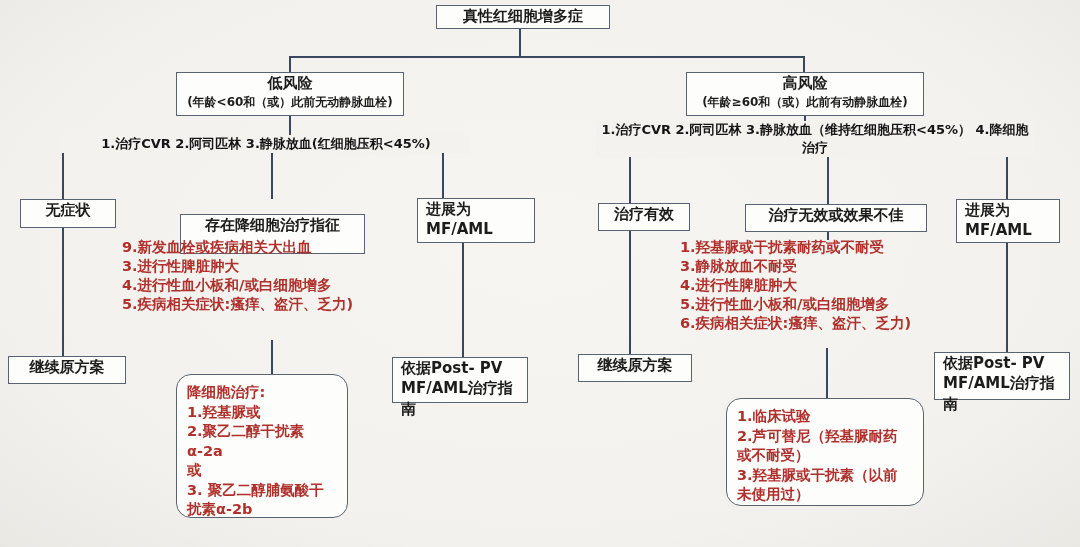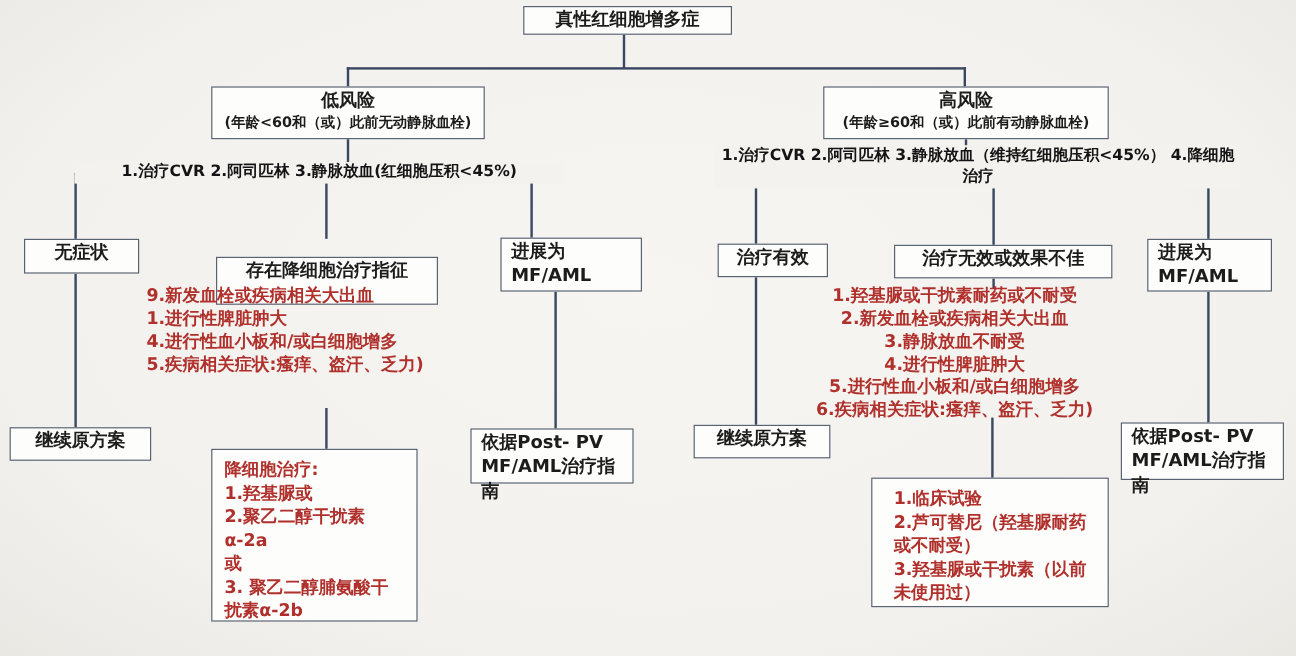--- a/index.html
+++ b/index.html
@@ -31,22 +31,22 @@
     position:absolute;
     font-size:13px;font-weight:700;color:#141414;
     text-align:center;
     background:#f3f2ef; 
     line-height:18px;
   }
   .red{color:#b0302c;}
   .criteria-list{position:absolute;font-size:14.5px;font-weight:700;line-height:19px;}
   .criteria-list div{white-space:nowrap;}
   .redbox{
-    justify-content:flex-start;align-items:center;
-    text-align:left;font-size:14.5px;font-weight:700;
+    justify-content:flex-start;align-items:flex-start;
+    text-align:left;font-size:14.5px;font-weight:700;border-radius:15px;
   }
   .fs15{font-size:15px;}
 </style>
 </head>
 <body>
 
 <div id="canvas">
 
   <div class="cline" style="left:519px;top:28px;width:2px;height:29px;"></div>
   <div class="cline" style="left:289px;top:56px;width:516px;height:2px;"></div>
@@ -101,21 +101,21 @@
     <div>存在降细胞治疗指征</div>
   </div>
 
   <div class="node fs15" style="left:417px;top:198px;width:118px;height:45px;align-items:flex-start;padding-left:8px;text-align:left;">
     <div class="pre">进展为
 MF/AML</div>
   </div>
 
   <div class="criteria-list red" style="left:122px;top:238px;">
     <div>9.新发血栓或疾病相关大出血</div>
-    <div>1.进行性脾脏肿大</div>
+    <div>3.进行性脾脏肿大</div>
     <div>4.进行性血小板和/或白细胞增多</div>
     <div>5.疾病相关症状:瘙痒、盗汗、乏力)</div>
   </div>
 
   <div class="node fs15" style="left:8px;top:356px;width:118px;height:28px;">
     <div>继续原方案</div>
   </div>
 
   <div class="node redbox red" style="left:176px;top:374px;width:172px;height:144px;padding:8px 10px;">
     <div class="pre">降细胞治疗:
@@ -137,23 +137,22 @@
 
   <div class="node fs15" style="left:745px;top:204px;width:182px;height:28px;">
     <div>治疗无效或效果不佳</div>
   </div>
 
   <div class="node fs15" style="left:956px;top:199px;width:104px;height:44px;align-items:flex-start;padding-left:8px;text-align:left;">
     <div class="pre">进展为
 MF/AML</div>
   </div>
 
-  <div class="criteria-list red" style="left:680px;top:238px;text-align:center;">
+  <div class="criteria-list red" style="left:680px;top:238px;">
     <div>1.羟基脲或干扰素耐药或不耐受</div>
-    <div>2.新发血栓或疾病相关大出血</div>
     <div>3.静脉放血不耐受</div>
     <div>4.进行性脾脏肿大</div>
     <div>5.进行性血小板和/或白细胞增多</div>
     <div>6.疾病相关症状:瘙痒、盗汗、乏力)</div>
   </div>
 
   <div class="node fs15" style="left:578px;top:354px;width:114px;height:28px;">
     <div>继续原方案</div>
   </div>
 

